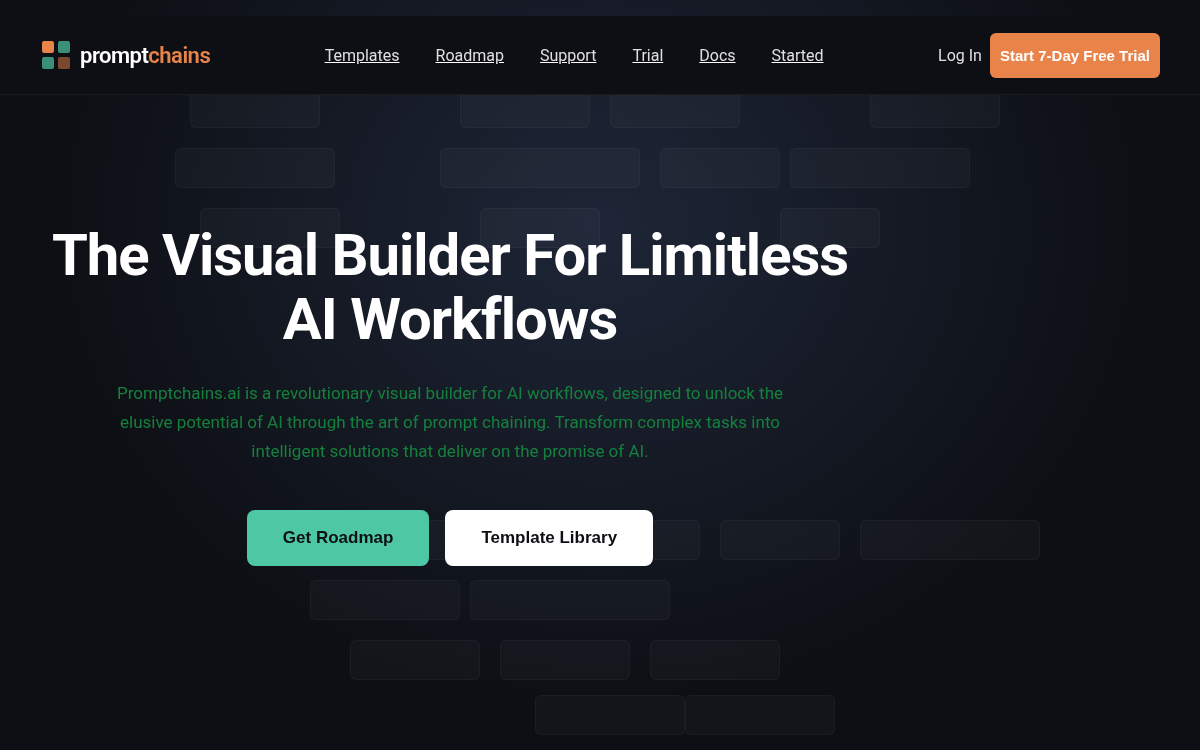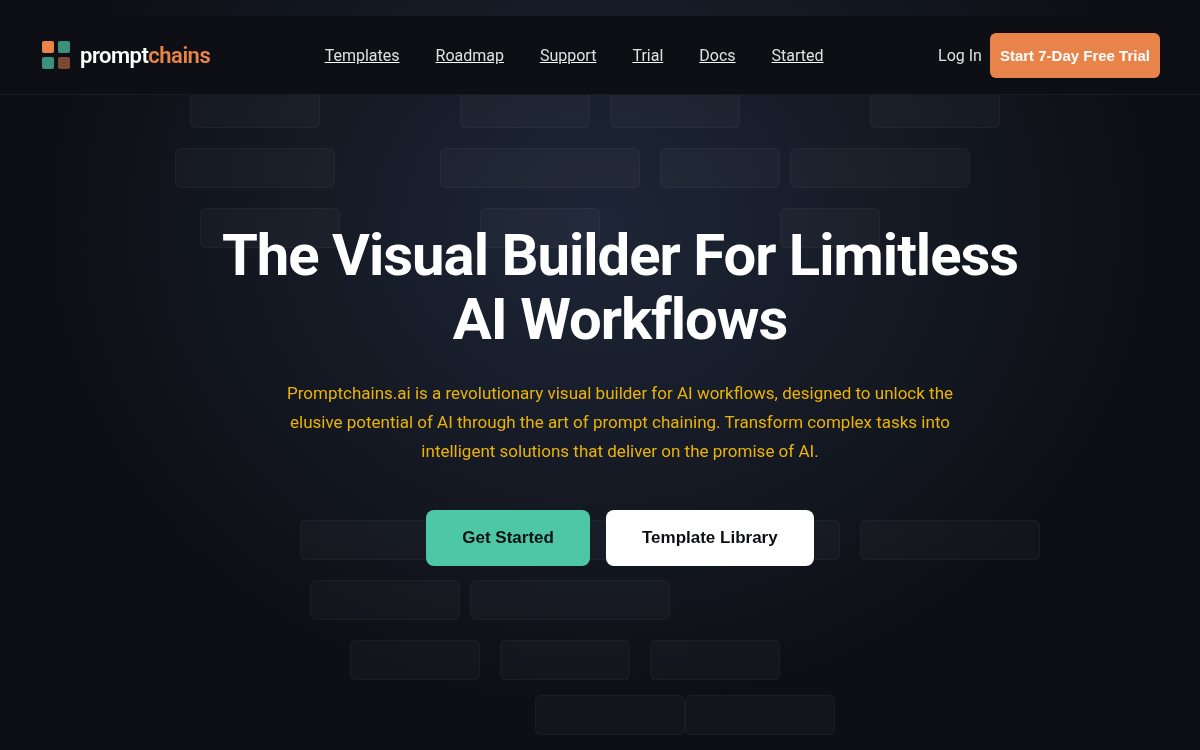--- a/index.html
+++ b/index.html
@@ -100,25 +100,24 @@
       white-space: nowrap;
     }
 
     
     .hero {
       position: relative;
       width: 1200px;
       height: 750px;
       display: flex;
       flex-direction: column;
-      align-items: center;
+      align-items: flex-start;
       justify-content: center;
       overflow: hidden;
       background: #0d0f14;
-      padding-left: 40px;
     }
 
     
     .hero::before {
       content: '';
       position: absolute;
       top: 0;
       left: 0;
       right: 0;
       bottom: 0;
@@ -195,21 +194,21 @@
       font-weight: 700;
       line-height: 1.1;
       margin-bottom: 28px;
       letter-spacing: -1px;
       color: #ffffff;
     }
 
     .hero-subtitle {
       font-size: 17px;
       line-height: 1.7;
-      color: #eab308;
+      color: #15803d;
       max-width: 680px;
       margin: 0 auto 44px;
     }
 
     .hero-buttons {
       display: flex;
       gap: 16px;
       justify-content: center;
     }
 
@@ -299,18 +298,18 @@
     <div class="bg-node node-r6-3"></div>
 
     <div class="bg-node node-r7-1"></div>
     <div class="bg-node node-r7-2"></div>
   </div>
 
   <div class="hero-content">
     <h1 class="hero-title">The Visual Builder For Limitless AI Workflows</h1>
     <p class="hero-subtitle">Promptchains.ai is a revolutionary visual builder for AI workflows, designed to unlock the elusive potential of AI through the art of prompt chaining. Transform complex tasks into intelligent solutions that deliver on the promise of AI.</p>
     <div class="hero-buttons">
-      <button class="btn-get-started">Get Started</button>
+      <button class="btn-get-started">Get Roadmap</button>
       <button class="btn-template-library">Template Library</button>
     </div>
   </div>
 
 </section>
 
 </body></html>

